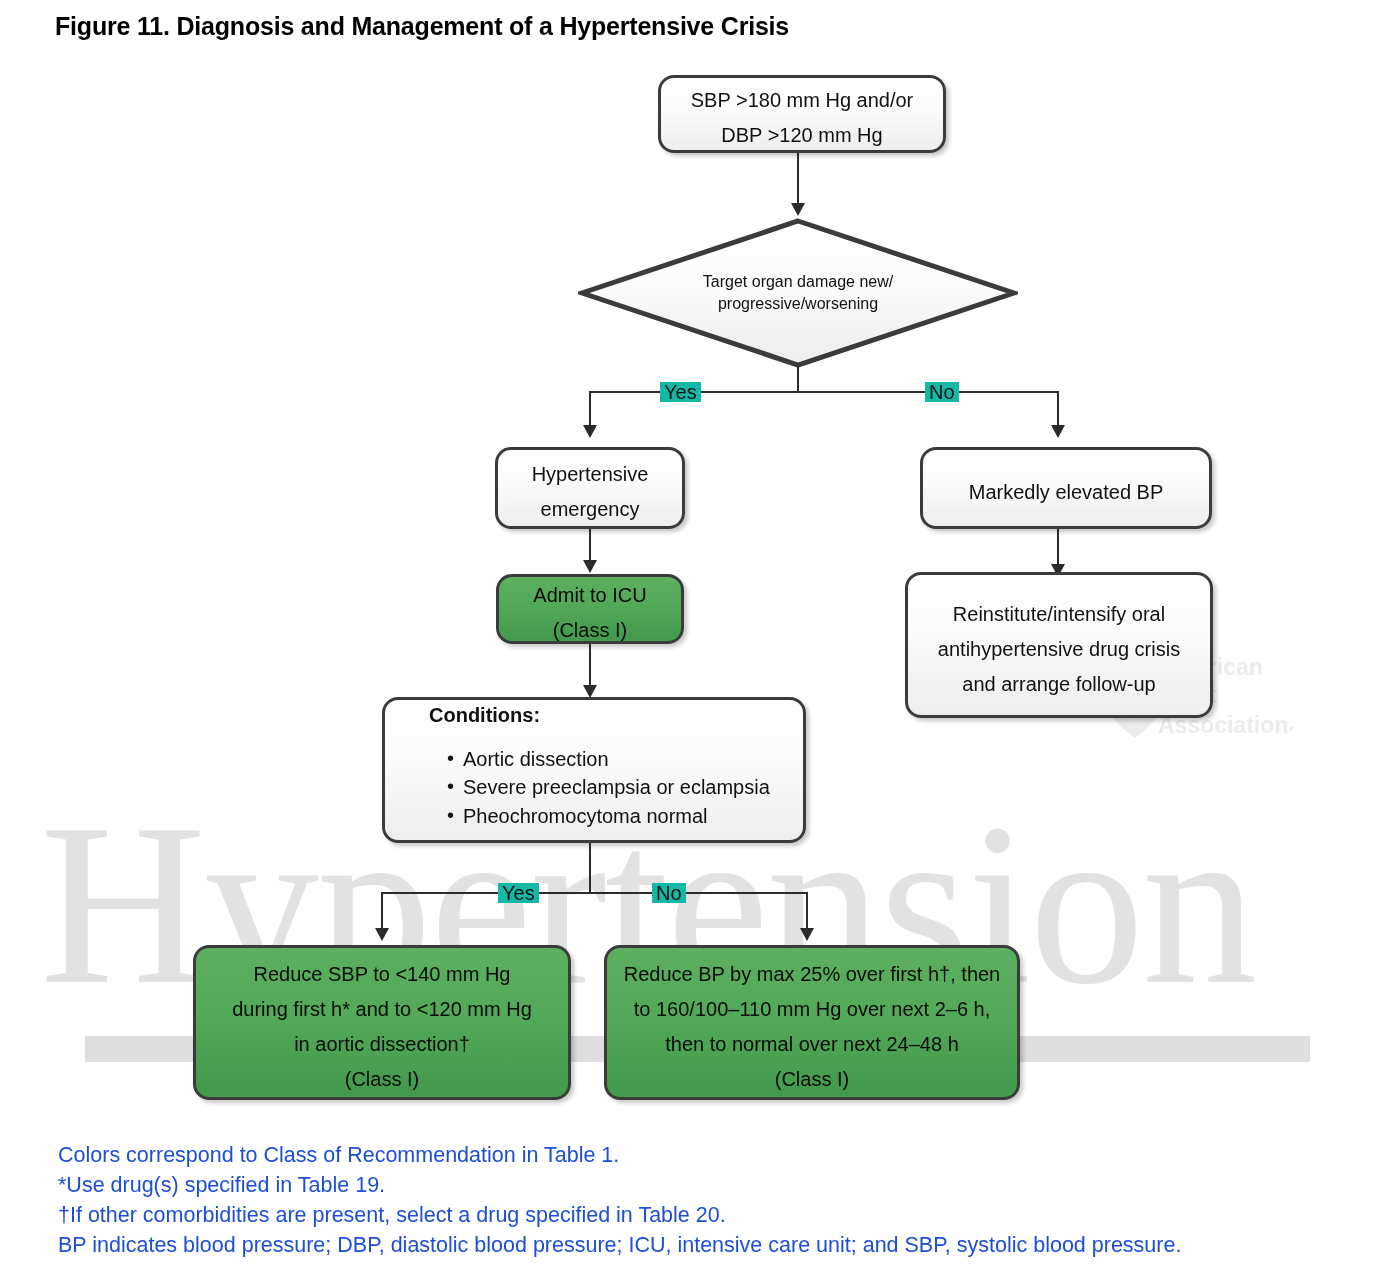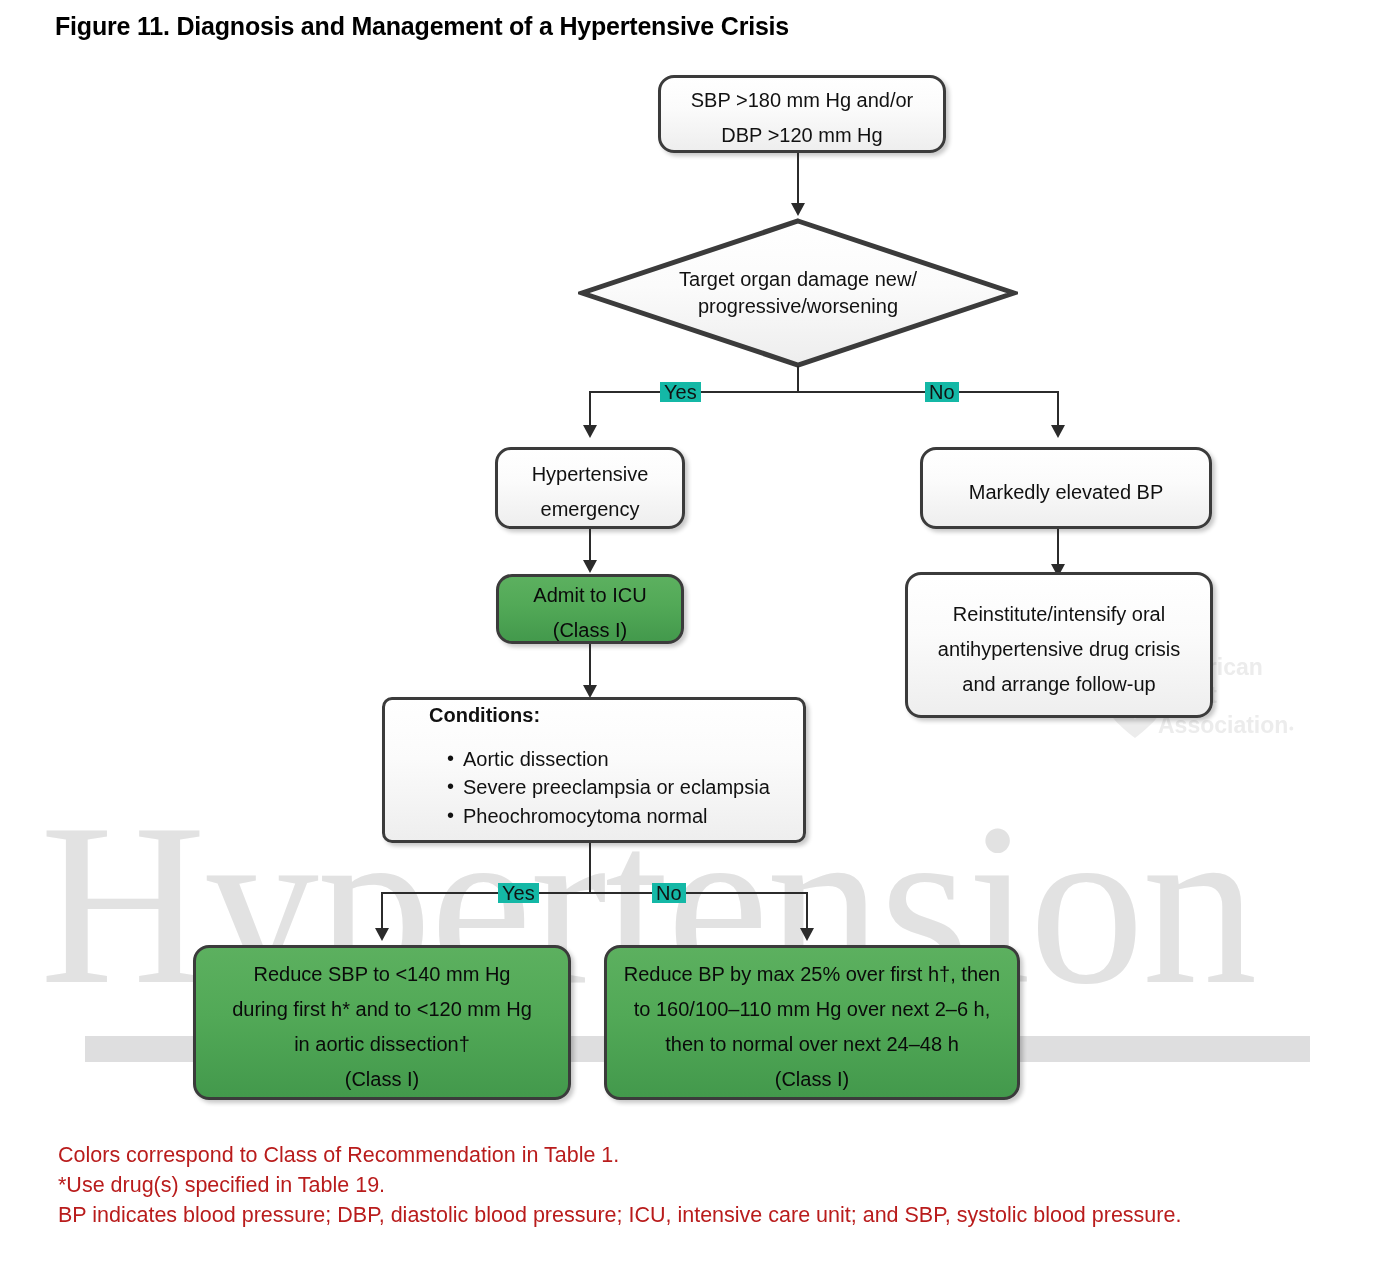--- a/index.html
+++ b/index.html
@@ -104,21 +104,20 @@
     background: linear-gradient(to bottom, #5cb05f 0%, #52a957 45%, #43994c 100%);
     color: #0a0a0a;
   }
   .node .txt { padding: 0 10px; width: 100%; }
   .node .txt span { display: block; margin-top: 8px; }
 
   
   .node.listbox {
     justify-content: flex-start;
     text-align: left;
-    border-radius: 10px;
   }
   .node.listbox .txt { padding: 0 0 0 44px; }
   .node.listbox .hdr { font-weight: bold; display: block; margin-bottom: 1px; }
   .node.listbox ul {
     margin: 16px;
     padding: 0 0 0 18px;
     list-style: none;
   }
   .node.listbox li {
     position: relative;
@@ -139,21 +138,21 @@
   }
   .diamond-wrap svg { display: block; }
   .diamond-label {
     position: absolute;
     left: 0; top: 0;
     width: 100%; height: 100%;
     display: flex;
     align-items: center;
     justify-content: center;
     text-align: center;
-    font-size: 20px;
+    font-size: 16px;
     line-height: 1.35;
     color: #111;
     pointer-events: none;
   }
   .diamond-label span { display: block; }
 
   
   .conn {
     position: absolute;
     background: #2b2b2b;
@@ -178,21 +177,21 @@
   }
 
   
   .footnotes {
     position: absolute;
     left: 58px;
     top: 1140px;
     width: 1300px;
     font-size: 21.5px;
     line-height: 30px;
-    color: #b91c1c;
+    color: #1d4ed8;
   }
   .footnotes div { white-space: nowrap; }
 </style>
 </head>
 <body>
 
 <div id="canvas">
 
   <div class="wm-hypertension">Hypertension</div>
   <div class="wm-graybar"></div>
@@ -319,16 +318,17 @@
       <span>Reduce BP by max 25% over first h†, then</span>
       <span>to 160/100–110 mm Hg over next 2–6 h,</span>
       <span>then to normal over next 24–48 h</span>
       <span>(Class I)</span>
     </div>
   </div>
 
   <div class="footnotes">
     <div>Colors correspond to Class of Recommendation in Table 1.</div>
     <div>*Use drug(s) specified in Table 19.</div>
+    <div>†If other comorbidities are present, select a drug specified in Table 20.</div>
     <div>BP indicates blood pressure; DBP, diastolic blood pressure; ICU, intensive care unit; and SBP, systolic blood pressure.</div>
   </div>
 
 </div>
 
 </body></html>

